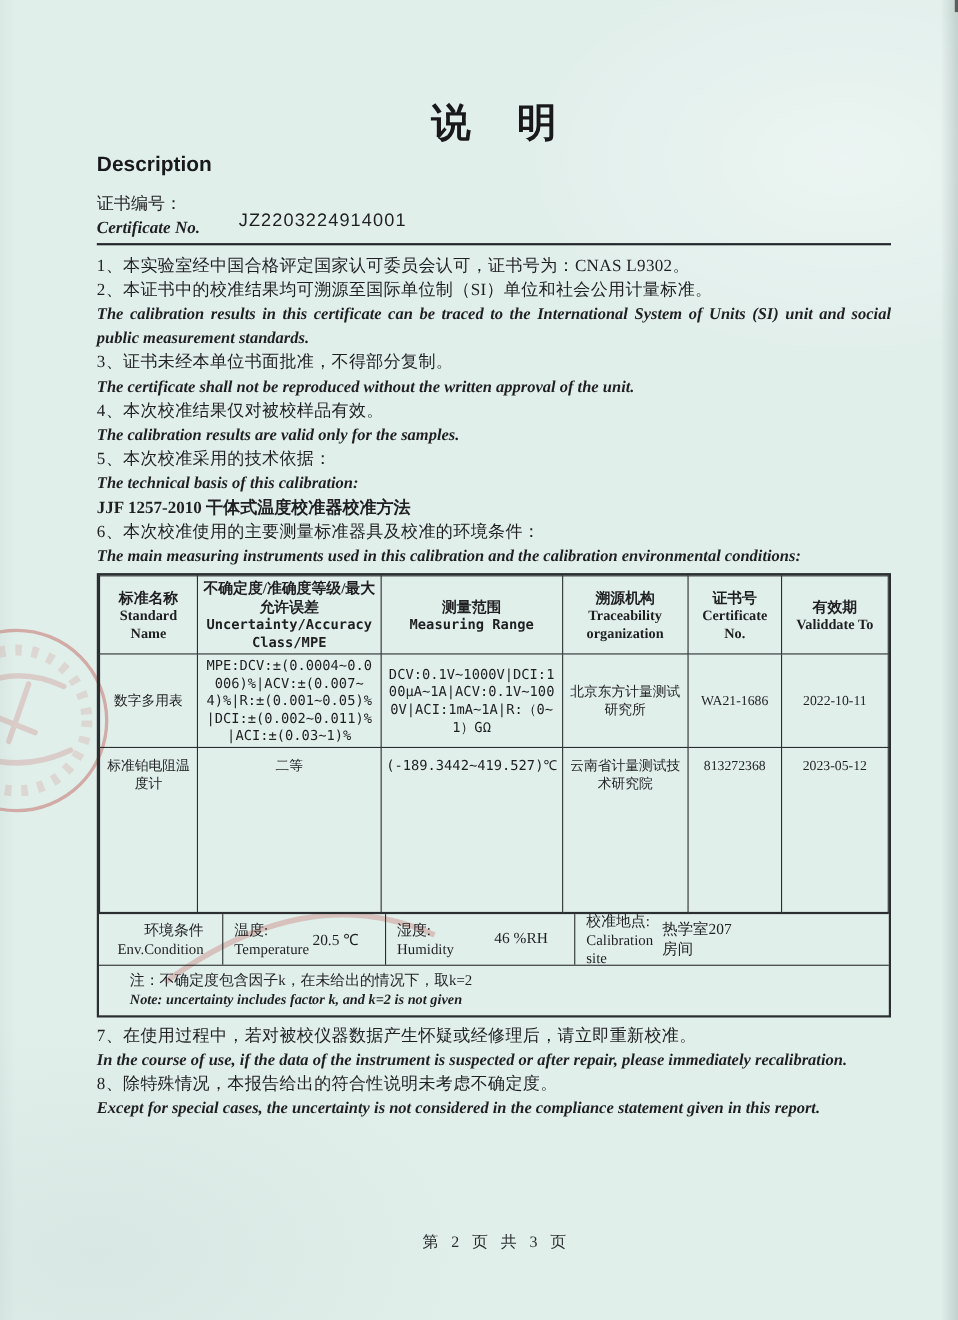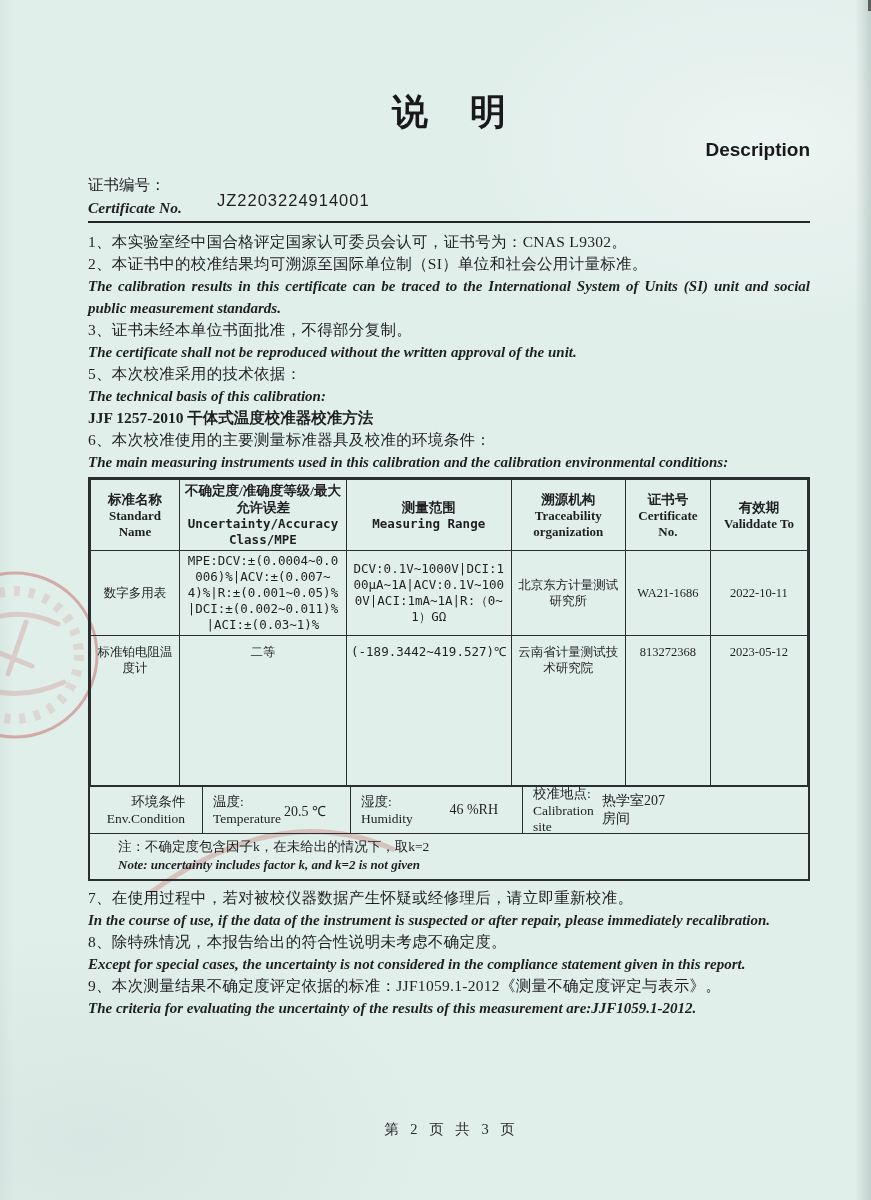--- a/index.html
+++ b/index.html
@@ -18,21 +18,21 @@
       #e1efeb;
     box-sizing:border-box;
   }
   .edge-right{position:absolute;top:0;right:0;width:16px;height:100%;
     background:linear-gradient(to right, transparent, rgba(110,130,126,0.28));}
   .corner-mark{position:absolute;top:0;right:0;width:3px;height:11px;background:#5a5f5e;}
   .content{position:absolute;left:88px;top:0;width:722px;}
   
   .title-cn{margin:88px 0 0 0;text-align:center;font-family:"Liberation Sans",sans-serif;
     font-size:36px;font-weight:bold;letter-spacing:16px;text-indent:16px;color:#19191c;}
-  .title-en{text-align:right;font-family:"Liberation Sans",sans-serif;
+  .title-en{text-align:left;font-family:"Liberation Sans",sans-serif;
     font-size:19px;font-weight:bold;margin-top:2px;color:#19191c;}
   
   .certrow{display:flex;align-items:center;margin-top:14px;
     border-bottom:2.5px solid #23272a;padding-bottom:4px;}
   .certlabels{width:125px;}
   .cert-cn{font-size:15.5px;}
   .cert-en{font-size:15.5px;font-weight:bold;font-style:italic;margin-top:3px;}
   .certno{font-family:"Liberation Sans",sans-serif;font-size:16.5px;letter-spacing:1px;
     margin-left:4px;margin-top:8px;}
   
@@ -100,20 +100,24 @@
       <div>
         <div class="cn-line">1、本实验室经中国合格评定国家认可委员会认可，证书号为：CNAS L9302。</div>
       </div>
       <div>
         <div class="cn-line">2、本证书中的校准结果均可溯源至国际单位制（SI）单位和社会公用计量标准。</div>
         <div class="en-line en-just">The calibration results in this certificate can be traced to the International System of Units (SI) unit and social public measurement standards.</div>
       </div>
       <div>
         <div class="cn-line">3、证书未经本单位书面批准，不得部分复制。</div>
         <div class="en-line">The certificate shall not be reproduced without the written approval of the unit.</div>
+      </div>
+      <div>
+        <div class="cn-line">4、本次校准结果仅对被校样品有效。</div>
+        <div class="en-line">The calibration results are valid only for the samples.</div>
       </div>
       <div>
         <div class="cn-line">5、本次校准采用的技术依据：</div>
         <div class="en-line">The technical basis of this calibration:</div>
         <div class="cn-bold">JJF 1257-2010 干体式温度校准器校准方法</div>
       </div>
       <div>
         <div class="cn-line">6、本次校准使用的主要测量标准器具及校准的环境条件：</div>
         <div class="en-line">The main measuring instruments used in this calibration and  the calibration environmental conditions:</div>
       </div>
@@ -213,24 +217,20 @@
 
     <div class="items post">
       <div>
         <div class="cn-line">7、在使用过程中，若对被校仪器数据产生怀疑或经修理后，请立即重新校准。</div>
         <div class="en-line">In the course of use, if the data of the instrument is suspected or after repair, please immediately recalibration.</div>
       </div>
       <div>
         <div class="cn-line">8、除特殊情况，本报告给出的符合性说明未考虑不确定度。</div>
         <div class="en-line">Except for special cases, the uncertainty is not considered in the compliance statement given in this report.</div>
       </div>
-      <div>
-        <div class="cn-line">9、本次测量结果不确定度评定依据的标准：JJF1059.1-2012《测量不确定度评定与表示》。</div>
-        <div class="en-line">The criteria for evaluating the uncertainty of the results of this measurement are:JJF1059.1-2012.</div>
-      </div>
     </div>
 
   </div>
 
   <div class="footer">第 2 页  共 3 页</div>
 
   <div class="edge-right"></div>
   <div class="corner-mark"></div>
 </div>
 

